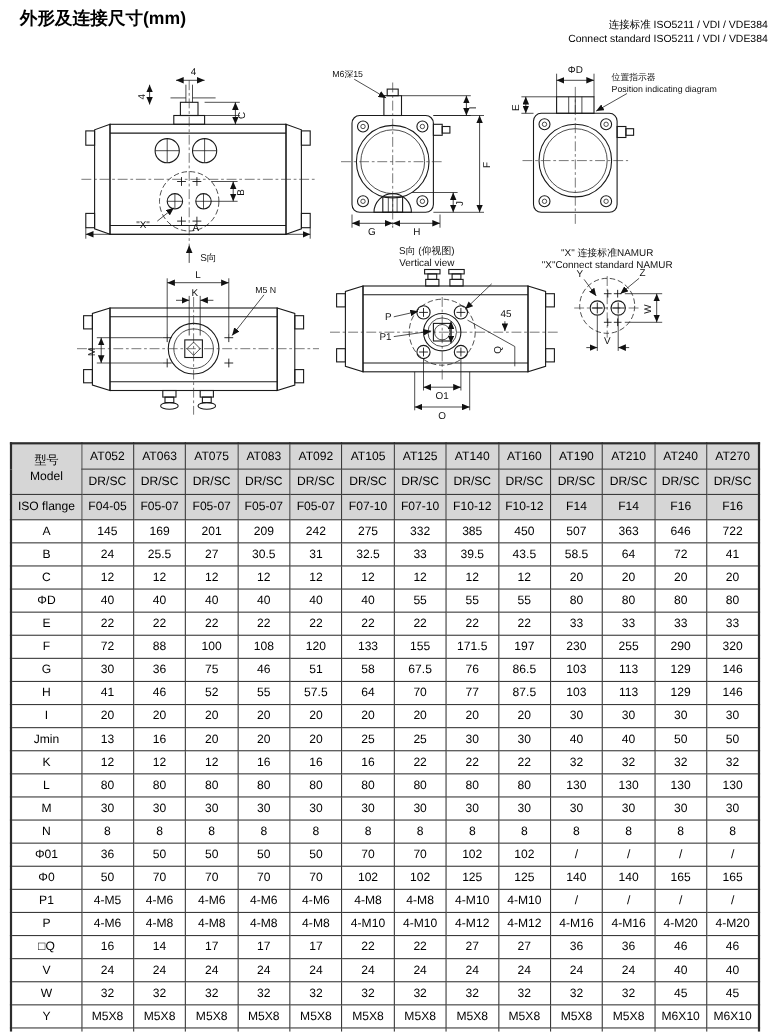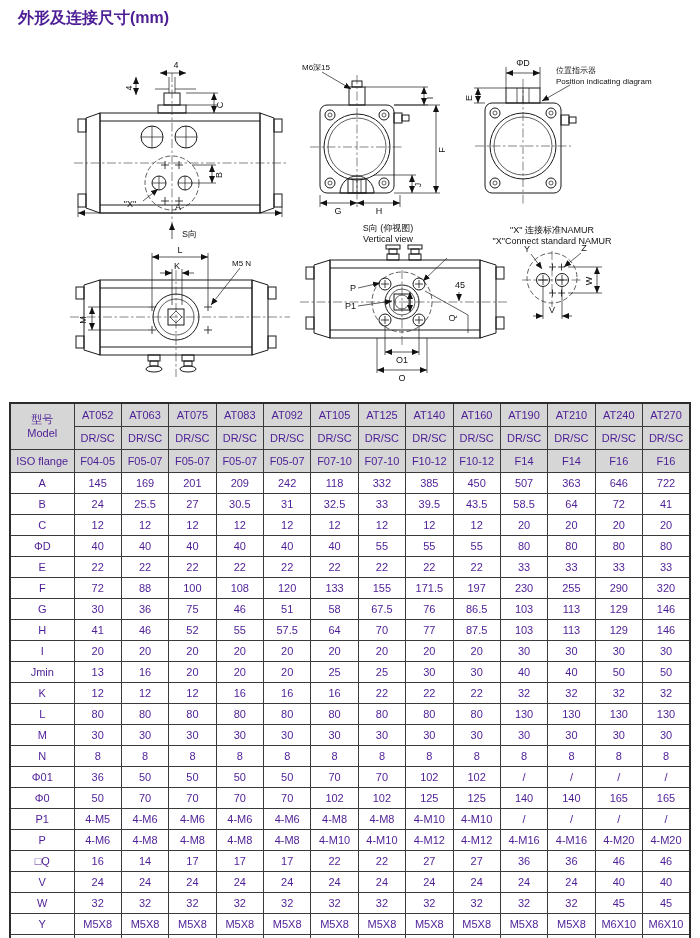--- a/index.html
+++ b/index.html
@@ -1,17 +1,17 @@
 <!DOCTYPE html>
 <html><head>
 <meta charset="utf-8">
 <style>
   html,body{margin:0;padding:0;background:#fff;}
   #page{position:relative;width:700px;height:938px;background:#fff;overflow:hidden;
-        font-family:"Liberation Sans",sans-serif;color:#4c1d95;}
+        font-family:"Liberation Sans",sans-serif;color:#000000;}
   
   #hdr{position:absolute;left:18px;top:8px;}
   .title-zh{font-size:16px;font-weight:bold;line-height:1.2;}
   .title-en{font-size:15px;font-weight:bold;line-height:1.2;}
   #std{position:absolute;right:0px;top:16px;text-align:right;font-size:9.5px;line-height:1.4;padding-right:2px;}
   
   #diag{position:absolute;left:0;top:55px;width:700px;height:347px;}
   svg text{font-family:"Liberation Sans",sans-serif;font-size:9px;fill:#111;}
   svg .small{font-size:8px;}
   .ln{stroke:#1a1a1a;stroke-width:1;fill:none;}
@@ -30,20 +30,24 @@
   .model-cell div{line-height:1.25;font-size:11px;}
   table{border:2px solid #2c2c2c;}
 </style>
 </head>
 <body>
 
 <div id="page">
 
   <div id="hdr">
     <div class="title-zh">外形及连接尺寸(mm)</div>
+  </div>
+  <div id="std">
+    <div>连接标准 ISO5211 / VDI / VDE384</div>
+    <div>Connect standard ISO5211 / VDI / VDE384</div>
   </div>
 
   <div id="diag">
   <svg width="700" height="347" viewBox="0 0 700 347">
     <defs>
       <marker id="ar" markerWidth="8" markerHeight="6" refX="7" refY="3" orient="auto-start-reverse" markerUnits="userSpaceOnUse">
         <path d="M0,0 L7,3 L0,6 Z" fill="#111"></path>
       </marker>
       <pattern id="hatch" width="4" height="4" patternUnits="userSpaceOnUse" patternTransform="rotate(45)">
         <line x1="0" y1="0" x2="0" y2="4" stroke="#444" stroke-width="1"></line>
@@ -384,21 +388,21 @@
             <th>F16</th>
             <th>F16</th>
           </tr>
           <tr>
             <th class="lblcol">A</th>
             <td>145</td>
             <td>169</td>
             <td>201</td>
             <td>209</td>
             <td>242</td>
-            <td>118</td>
+            <td>275</td>
             <td>332</td>
             <td>385</td>
             <td>450</td>
             <td>507</td>
             <td>363</td>
             <td>646</td>
             <td>722</td>
           </tr>
           <tr>
             <th class="lblcol">B</th>

